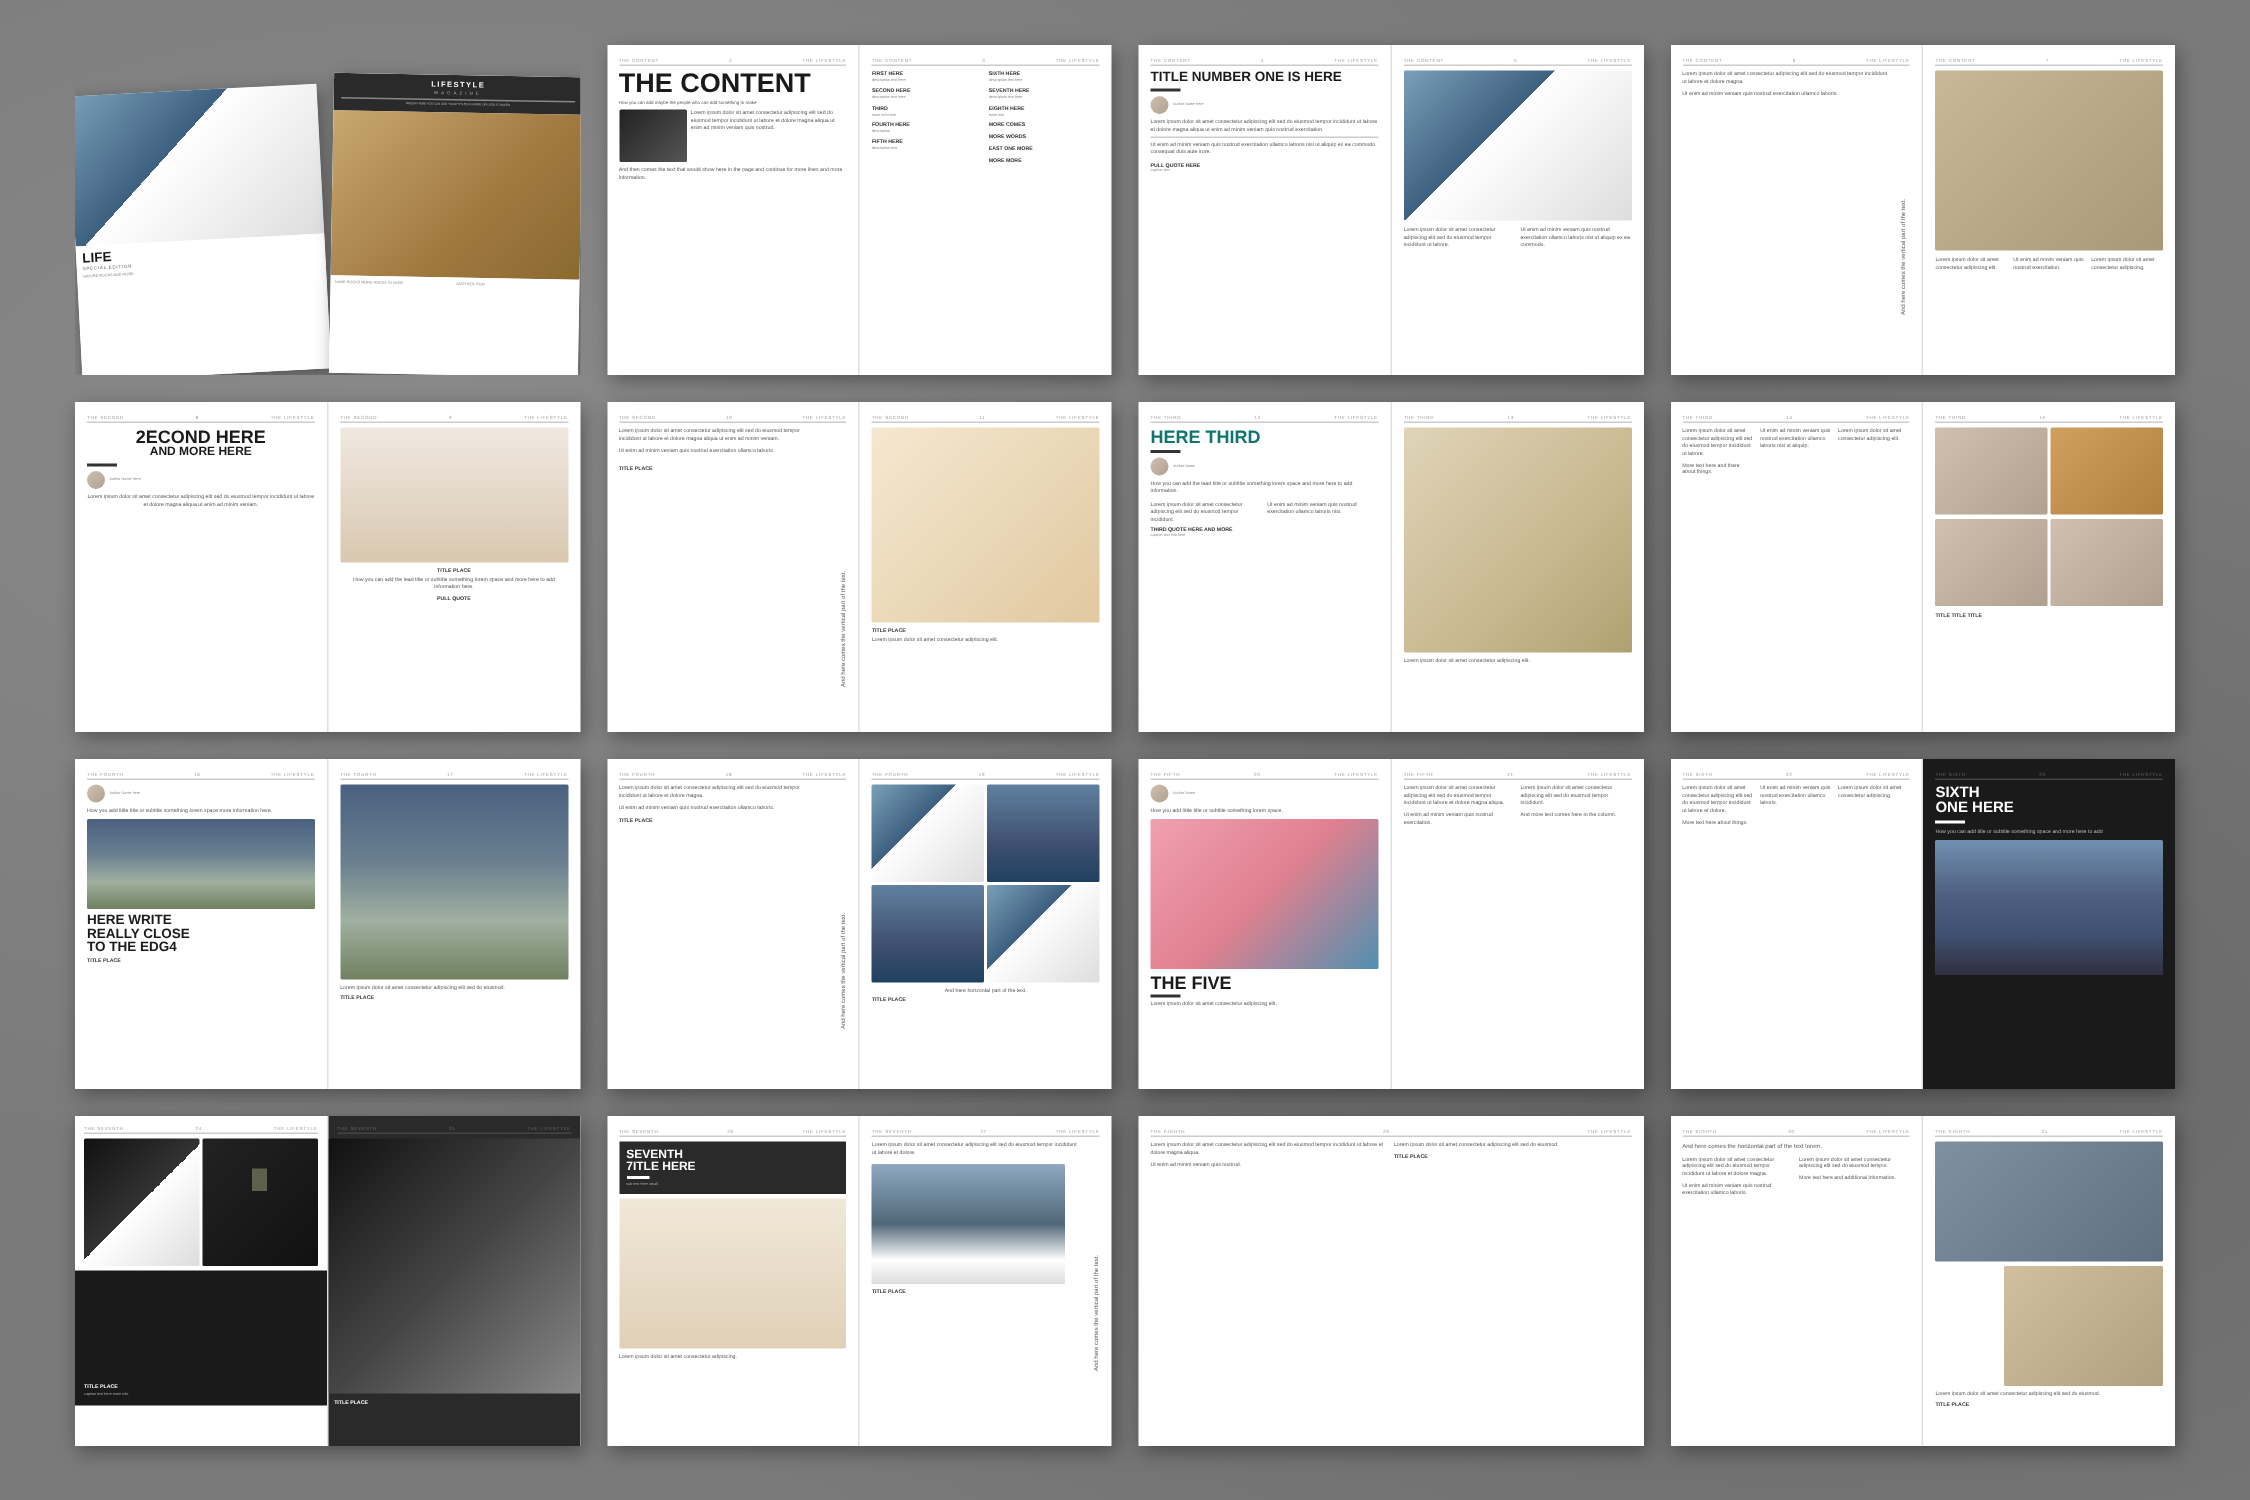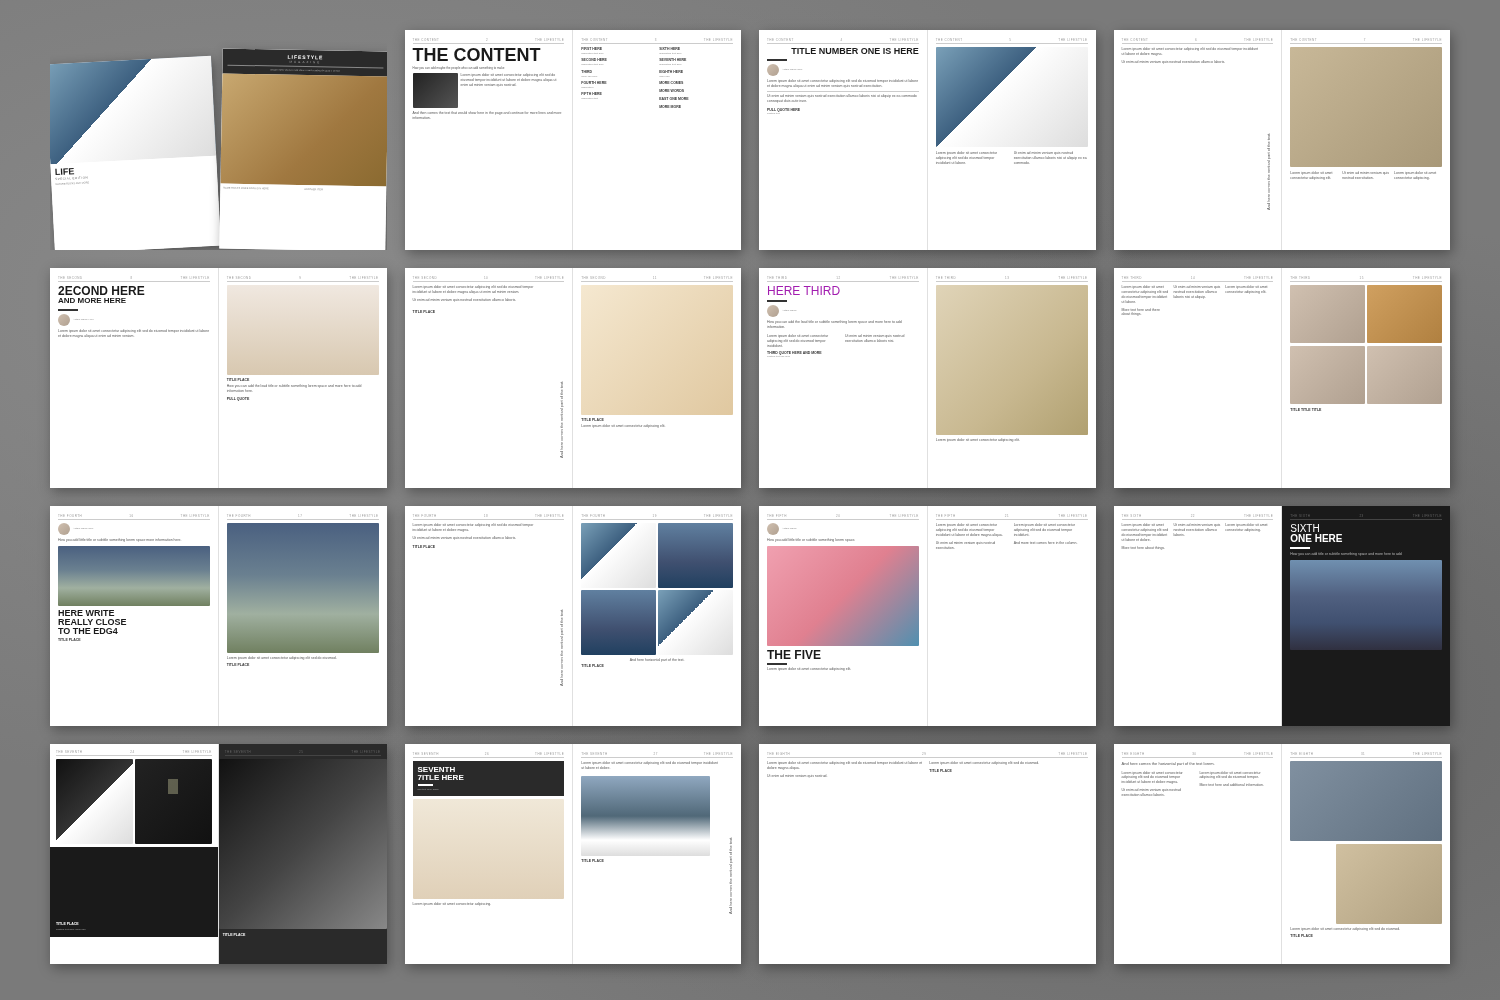--- a/index.html
+++ b/index.html
@@ -121,21 +121,21 @@
       padding-bottom: 1px;
       border-bottom: 0.5px solid #ccc;
     }
 
     
     .r1c1 { grid-column: 1; grid-row: 1; }
     .r1c2 { grid-column: 2; grid-row: 1; }
     .r1c3 { grid-column: 3; grid-row: 1; }
     .r1c4 { grid-column: 4; grid-row: 1; }
     
-    .r2c1 { grid-column: 1; grid-row: 2; }
+    .r2c1 { grid-column: 1; grid-row: 2; text-align: center; }
     .r2c2 { grid-column: 2; grid-row: 2; }
     .r2c3 { grid-column: 3; grid-row: 2; }
     .r2c4 { grid-column: 4; grid-row: 2; }
     
     .r3c1 { grid-column: 1; grid-row: 3; }
     .r3c2 { grid-column: 2; grid-row: 3; }
     .r3c3 { grid-column: 3; grid-row: 3; }
     .r3c4 { grid-column: 4; grid-row: 3; }
     
     .r4c1 { grid-column: 1; grid-row: 4; }
@@ -249,21 +249,21 @@
     </div>
   </div>
 
   <div class="spread r1c3">
     <div class="page page-left">
       <div class="page-header">
         <span class="section-label">The Content</span>
         <span class="section-label">4</span>
         <span class="section-label">The Lifestyle</span>
       </div>
-      <div style="font-size:9px;font-weight:900;color:#1a1a1a;line-height:1;text-transform:uppercase;margin-bottom:3px;text-align:right;">TITLE NUMBER ONE IS HERE</div>
+      <div style="font-size:9px;font-weight:900;color:#1a1a1a;line-height:1;text-transform:uppercase;margin-bottom:3px;">TITLE NUMBER ONE IS HERE</div>
       <div class="accent-bar"></div>
       <div style="margin-top:3px;display:flex;gap:3px;align-items:center;">
         <div class="img-portrait-small"></div>
         <div class="micro-text">Author Name here</div>
       </div>
       <div style="margin-top:3px;" class="small-text">Lorem ipsum dolor sit amet consectetur adipiscing elit sed do eiusmod tempor incididunt ut labore et dolore magna aliqua ut enim ad minim veniam quis nostrud exercitation.</div>
       <hr class="divider">
       <div class="small-text">Ut enim ad minim veniam quis nostrud exercitation ullamco laboris nisi ut aliquip ex ea commodo consequat duis aute irure.</div>
       <div style="margin-top:4px;font-size:3.5px;font-weight:bold;color:#333;text-transform:uppercase;">PULL QUOTE HERE</div>
       <div class="micro-text">caption text</div>
@@ -377,21 +377,21 @@
     </div>
   </div>
 
   <div class="spread r2c3">
     <div class="page page-left">
       <div class="page-header">
         <span class="section-label">The Third</span>
         <span class="section-label">12</span>
         <span class="section-label">The Lifestyle</span>
       </div>
-      <div style="font-size:12px;font-weight:400;color:#a21caf;line-height:1;text-transform:uppercase;margin-bottom:3px;">HERE THIRD</div>
+      <div style="font-size:12px;font-weight:700;color:#0f766e;line-height:1;text-transform:uppercase;margin-bottom:3px;">HERE THIRD</div>
       <div class="accent-bar"></div>
       <div style="margin-top:3px;display:flex;gap:3px;align-items:center;">
         <div class="img-portrait-small"></div>
         <div class="micro-text">Author Name</div>
       </div>
       <div style="margin-top:3px;" class="small-text">How you can add the lead title or subtitle something lorem space and more here to add information.</div>
       <div style="margin-top:4px;" class="col-layout">
         <div class="col">
           <div class="small-text">Lorem ipsum dolor sit amet consectetur adipiscing elit sed do eiusmod tempor incididunt.</div>
         </div>
@@ -568,21 +568,21 @@
         </div>
       </div>
       <div style="margin-top:3px;" class="img-mountains2 img-block"></div>
     </div>
     <div class="page" style="background:#1a1a1a;padding:8px;">
       <div class="page-header" style="border-bottom:0.5px solid #444;">
         <span class="section-label" style="color:#666;">The Sixth</span>
         <span class="section-label" style="color:#666;">23</span>
         <span class="section-label" style="color:#666;">The Lifestyle</span>
       </div>
-      <div style="font-size:10px;font-weight:400;color:#fff;line-height:1;text-transform:uppercase;margin-top:4px;">SIXTH</div>
+      <div style="font-size:10px;font-weight:700;color:#fff;line-height:1;text-transform:uppercase;margin-top:4px;">SIXTH</div>
       <div style="font-size:10px;font-weight:900;color:#fff;line-height:1;text-transform:uppercase;">ONE HERE</div>
       <div style="width:20px;height:2px;background:#fff;margin:3px 0;"></div>
       <div style="font-size:3.5px;color:#bbb;margin-bottom:3px;line-height:1.4;">How you can add title or subtitle something space and more here to add</div>
       <div class="img-mountains2 img-block" style="width:100%;height:90px;"></div>
     </div>
   </div>
 
   <div class="spread r4c1">
     <div class="page page-left" style="padding:0;overflow:hidden;">
       <div style="padding:6px 6px 0 6px;">

